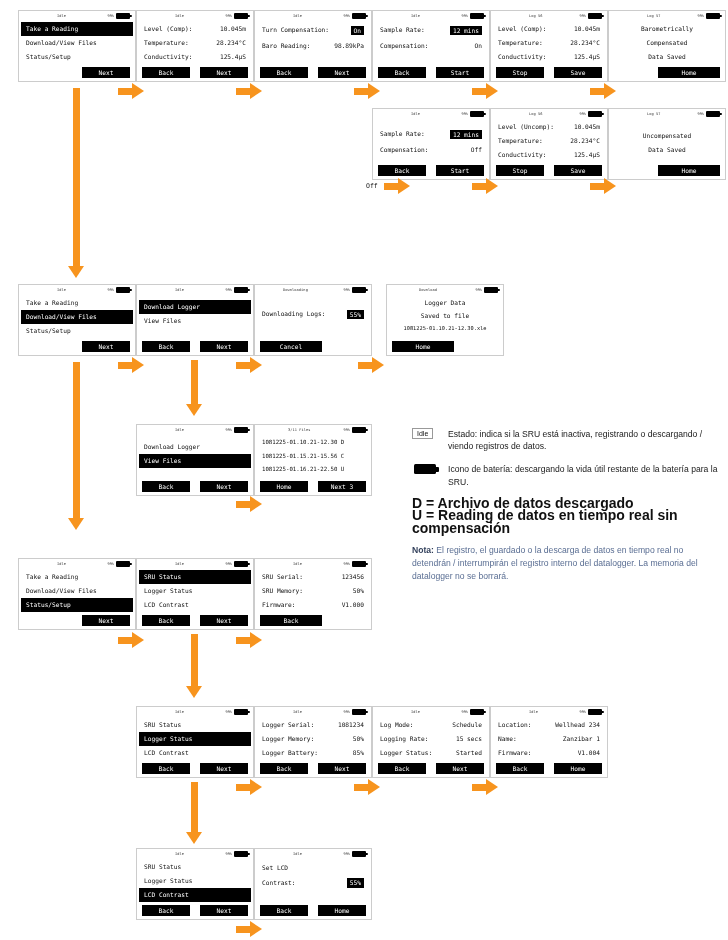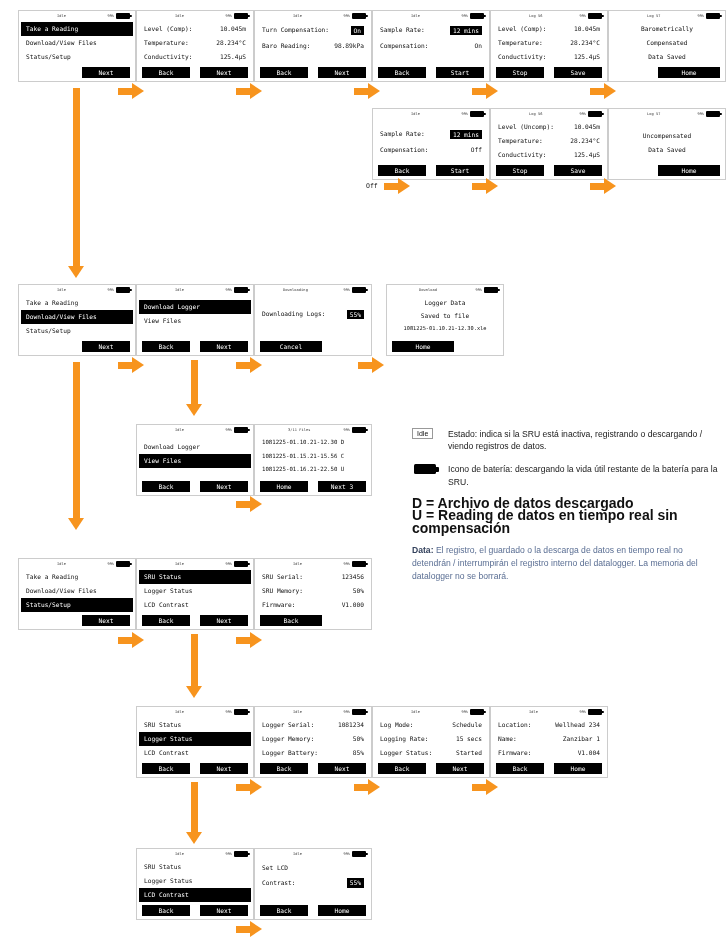--- a/index.html
+++ b/index.html
@@ -548,21 +548,21 @@
     </div>
     <div class="lg-row" style="padding-top:2px;">
       <span class="lg-batt"></span>
       <div class="lg-text">Icono de batería: descargando la vida útil restante de la batería para la SRU.</div>
     </div>
     <div class="lg-codes">
       <div class="lg-code">D =  Archivo de datos descargado</div>
       <div class="lg-code">U = Reading de datos en tiempo real sin compensación</div>
     </div>
     <div class="lg-note">
-      <b>Data:</b><span> El registro, el guardado o la descarga de datos en tiempo real no detendrán / interrumpirán el registro interno del datalogger. La memoria del datalogger no se borrará.</span>
+      <b>Nota:</b><span> El registro, el guardado o la descarga de datos en tiempo real no detendrán / interrumpirán el registro interno del datalogger. La memoria del datalogger no se borrará.</span>
     </div>
   </div>
 
   <div class="screen" style="left:18px; top:558px;">
     <div class="statusbar">
       <span class="st-idle">Idle</span>
       <span class="st-pct">99%</span>
       <span class="batt"></span>
     </div>
     <div class="body">

